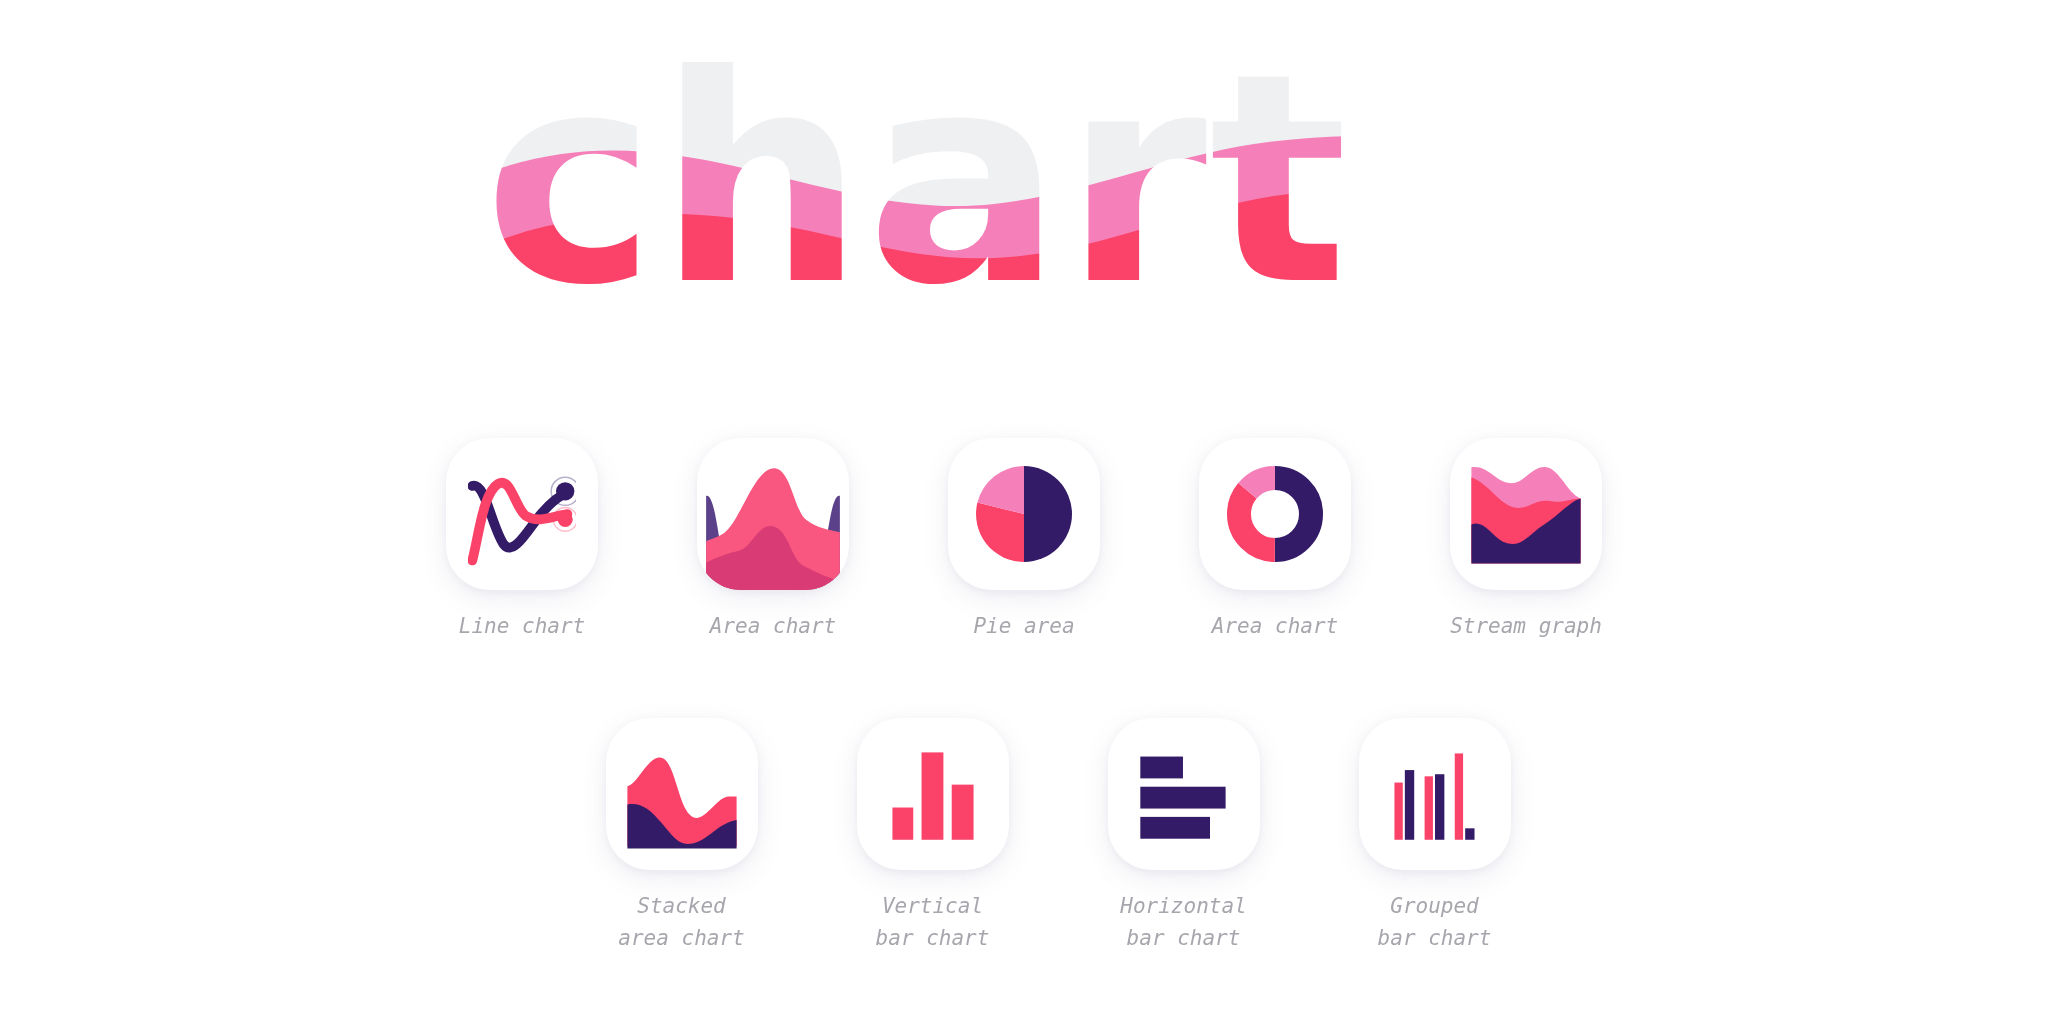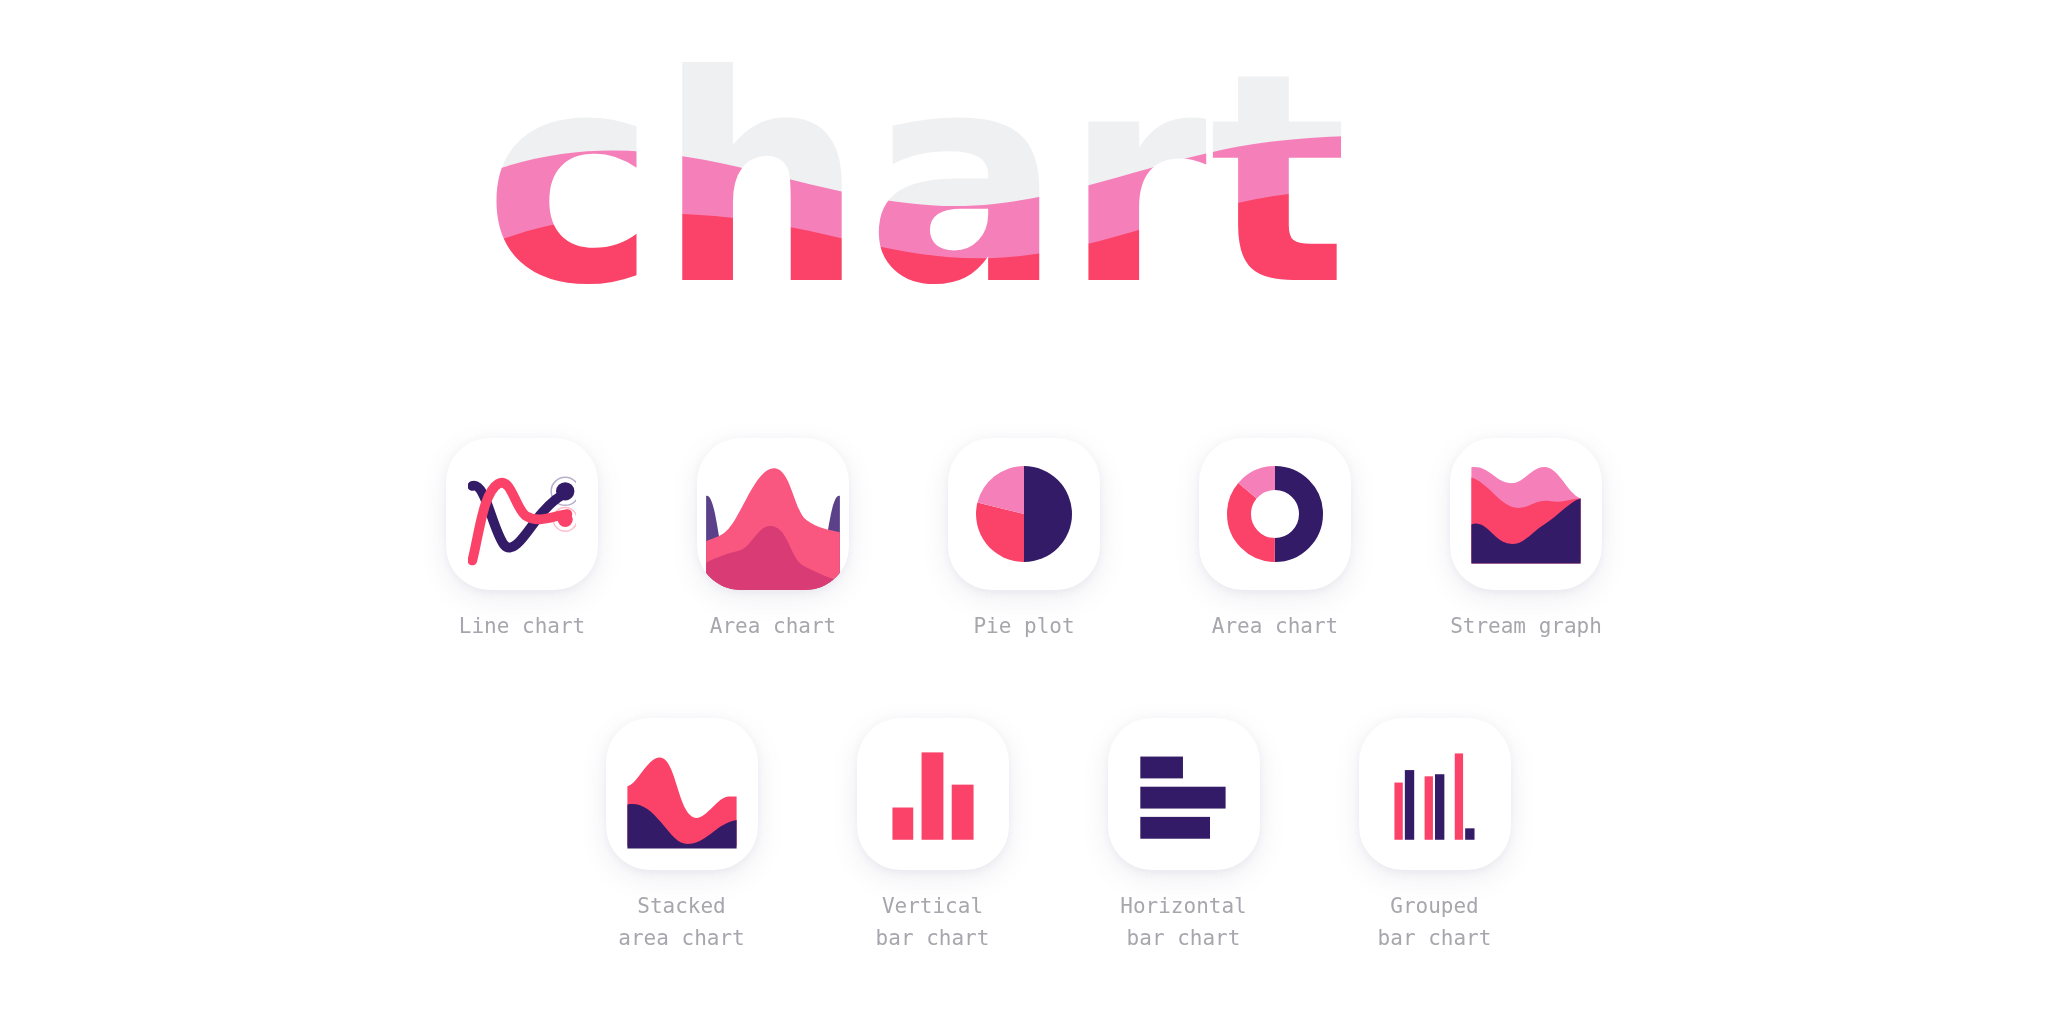--- a/index.html
+++ b/index.html
@@ -63,20 +63,21 @@
 
   .icon-label {
     margin-top: 20px;
     font-family: "DejaVu Sans Mono", "Liberation Mono", monospace;
     font-size: 21px;
     line-height: 32px;
     color: #a8a6ad;
     text-align: center;
     white-space: pre-line;
     letter-spacing: 0px;
+    font-style: italic;
   }
 </style>
 </head>
 <body>
 
 <div id="title-block">
   <svg id="title-svg" width="1080" height="280" viewBox="0 0 1080 280">
     <defs>
       <clipPath id="clip-word">
         <text x="0" y="218" font-family="'DejaVu Sans', sans-serif" font-size="290" font-weight="bold" letter-spacing="2">chart</text>
@@ -136,21 +137,21 @@
   </div>
 
   <div class="icon-cell">
     <div class="icon-card">
       <svg width="100" height="100" viewBox="0 0 100 100">
         <path d="M50,50 L50,2 A48,48 0 0 1 50,98 Z" fill="#341b67"></path>
         <path d="M50,50 L50,98 A48,48 0 0 1 3.4,38.6 Z" fill="#fb4268"></path>
         <path d="M50,50 L3.4,38.6 A48,48 0 0 1 50,2 Z" fill="#f580b9"></path>
       </svg>
     </div>
-    <div class="icon-label">Pie plot</div>
+    <div class="icon-label">Pie area</div>
   </div>
 
   <div class="icon-cell">
     <div class="icon-card">
       <svg width="100" height="100" viewBox="0 0 100 100">
         <circle cx="50" cy="50" r="36" fill="none" stroke="#341b67" stroke-width="24" stroke-dasharray="113.1 226.2" stroke-dashoffset="0" transform="rotate(-90 50 50)"></circle>
         <circle cx="50" cy="50" r="36" fill="none" stroke="#fb4268" stroke-width="24" stroke-dasharray="81.4 226.2" stroke-dashoffset="-113.1" transform="rotate(-90 50 50)"></circle>
         <circle cx="50" cy="50" r="36" fill="none" stroke="#f580b9" stroke-width="24" stroke-dasharray="31.7 226.2" stroke-dashoffset="-194.5" transform="rotate(-90 50 50)"></circle>
       </svg>
     </div>

